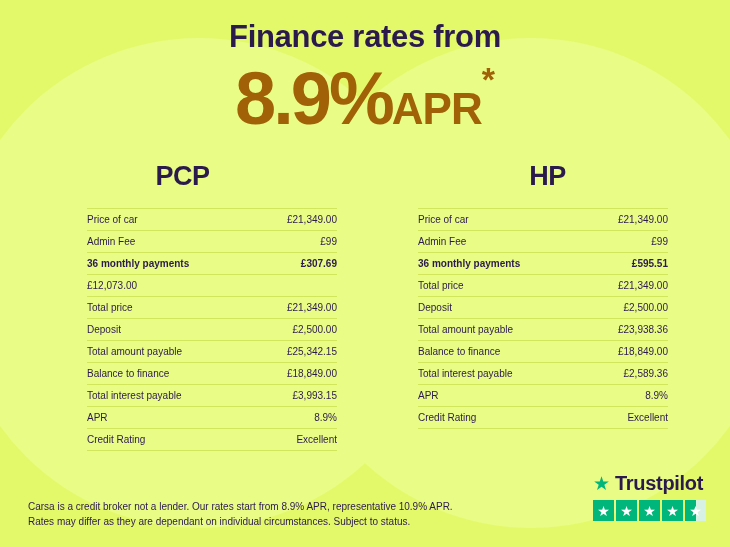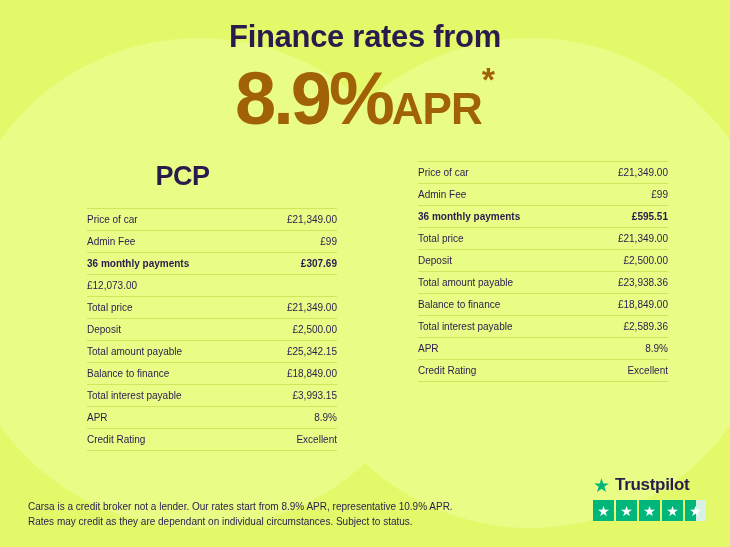--- a/index.html
+++ b/index.html
@@ -138,21 +138,21 @@
     text-align: left;
   }
   .tp-top {
     display: flex;
     align-items: center;
     gap: 5px;
   }
   .tp-name {
     color: #2b1b4d;
     font-weight: bold;
-    font-size: 17px;
+    font-size: 20px;
     letter-spacing: -0.3px;
   }
   .tp-star-main {
     color: #00b67a;
     font-size: 19px;
     line-height: 1;
   }
   .tp-stars {
     display: flex;
     gap: 2px;
@@ -235,20 +235,21 @@
             <span class="value">8.9%</span>
           </div>
           <div class="row">
             <span class="label">Credit Rating</span>
             <span class="value">Excellent</span>
           </div>
         </div>
       </div>
 
       <div class="col col-right">
+        <div class="col-title">HP</div>
         <div class="table">
           <div class="row">
             <span class="label">Price of car</span>
             <span class="value">£21,349.00</span>
           </div>
           <div class="row">
             <span class="label">Admin Fee</span>
             <span class="value">£99</span>
           </div>
           <div class="row bold">
@@ -283,21 +284,21 @@
             <span class="label">Credit Rating</span>
             <span class="value">Excellent</span>
           </div>
         </div>
       </div>
 
     </div>
 
     <div class="footer">
       <div>Carsa is a credit broker not a lender. Our rates start from 8.9% APR, representative 10.9% APR.</div>
-      <div>Rates may credit as they are dependant on individual circumstances. Subject to status.</div>
+      <div>Rates may differ as they are dependant on individual circumstances. Subject to status.</div>
     </div>
 
     <div class="trustpilot">
       <div class="tp-top">
         <span class="tp-star-main">★</span>
         <span class="tp-name">Trustpilot</span>
       </div>
       <div class="tp-stars">
         <div class="tp-box">
             <span>★</span>

